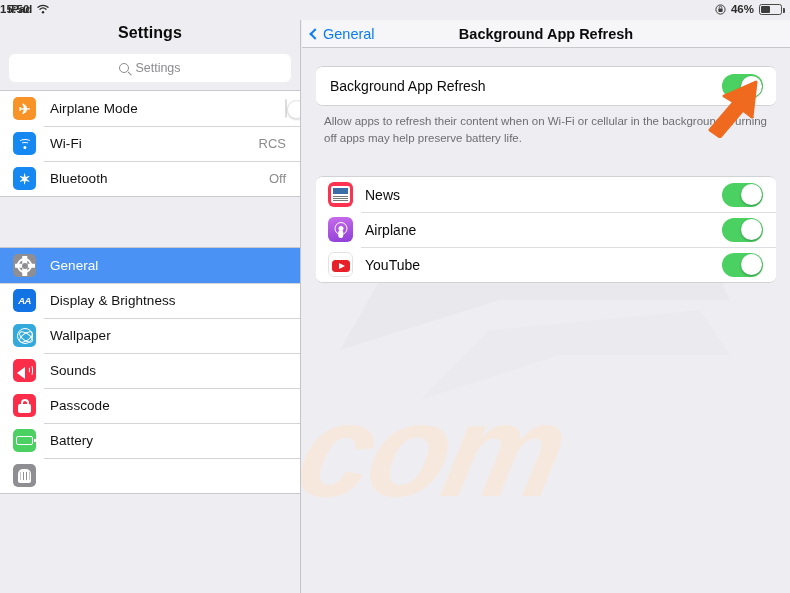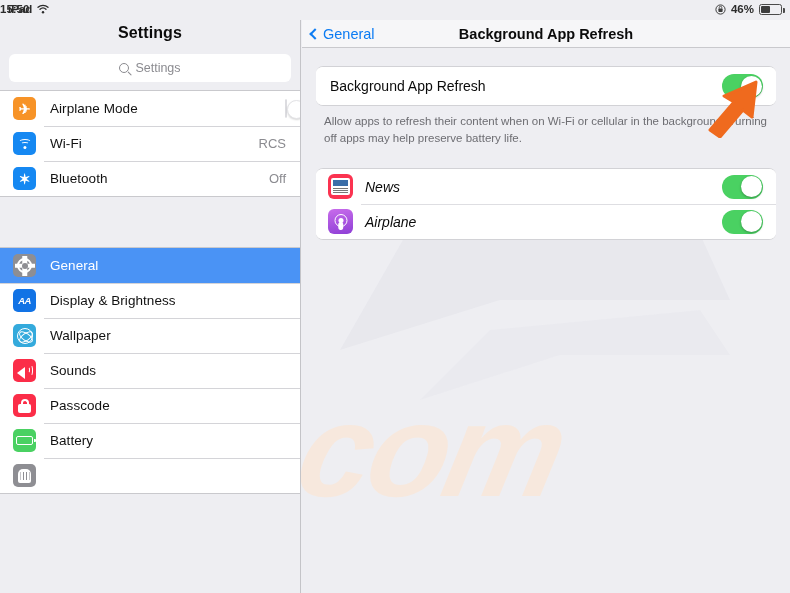--- a/index.html
+++ b/index.html
@@ -278,21 +278,21 @@
   }
   .capp-label { margin-left: 12px; font-size: 14px; color: #0b0b0b; }
 
   .footnote {
     margin: 7px 20px 0 22px;
     font-size: 11.5px;
     line-height: 1.45;
     color: #6d6d72;
   }
 
-  .card.applist { margin-top: 22px; font-style: italic; }
+  .card.applist { margin-top: 30px; }
 
   
   .ic-news { background: #fb3350; }
   .ic-news .paper {
     position: absolute; left: 3px; top: 4px;
     width: 19px; height: 17px;
     background: #fff; border-radius: 2px;
     overflow: hidden;
   }
   .ic-news .paper::before {
@@ -694,20 +694,29 @@
           <span class="appicon ic-podcasts">
             <span class="ring"></span>
               <span class="dot"></span>
               <span class="stem"></span>
           </span>
           <span class="capp-label">Airplane</span>
           <span class="tog on">
               <span class="knob"></span>
             </span>
         </div>
+        <div class="crow">
+          <span class="appicon ic-youtube">
+              <span class="yt"></span>
+            </span>
+          <span class="capp-label">YouTube</span>
+          <span class="tog on">
+              <span class="knob"></span>
+            </span>
+        </div>
       </div>
 
     </div>
   </div>
 
   <svg class="pointer" viewBox="0 0 62 58">
     <path d="M54 2 L22 16 L32 22 L8 50 L18 57 L41 30 L50 37 Z" fill="#ef6a1e" stroke="#ef6a1e" stroke-width="3" stroke-linejoin="round"></path>
   </svg>
 
 </div>

